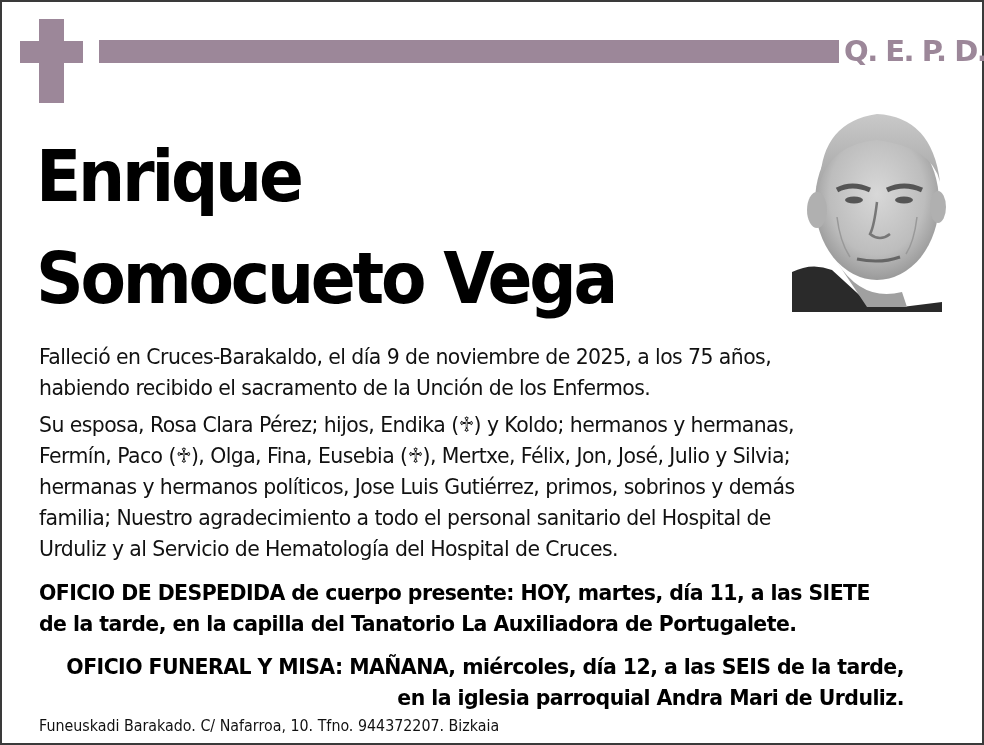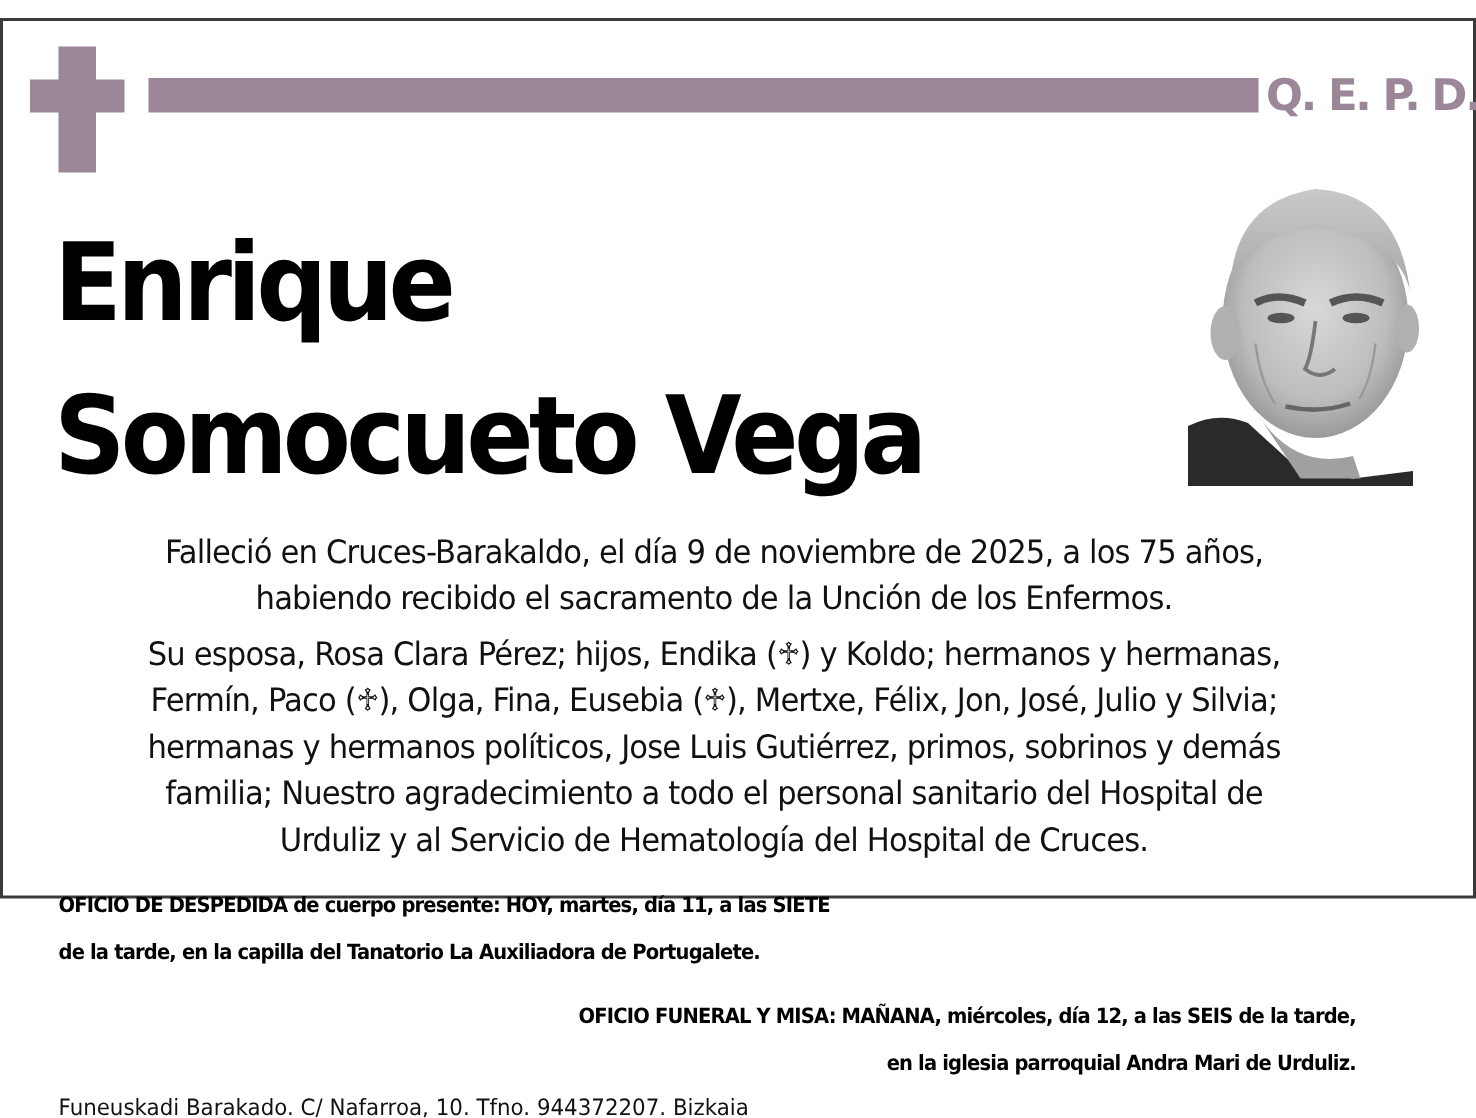--- a/index.html
+++ b/index.html
@@ -1,20 +1,20 @@
 <!DOCTYPE html>
 <html><head>
   <meta charset="utf-8">
   <style>
     * { margin: 0; padding: 0; box-sizing: border-box; }
     html, body { width: 984px; height: 745px; background: #ffffff; overflow: hidden; }
     body { position: relative; font-family: "Liberation Sans", "DejaVu Sans", sans-serif; color: #111; }
 
     .frame {
-      position: absolute; left: 0; top: 12px; width: 984px; height: 587px;
+      position: absolute; left: 0; top: 0; width: 984px; height: 745px;
       border: 2px solid #3a3a3a; background: #fff;
     }
 
     
     .cross-v {
       position: absolute; left: 37px; top: 17px; width: 25px; height: 84px;
       background: #9c8799;
     }
     .cross-h {
       position: absolute; left: 18px; top: 39px; width: 63px; height: 22px;
@@ -45,29 +45,29 @@
     
     .photo {
       position: absolute; left: 790px; top: 100px; width: 160px; height: 210px;
       overflow: hidden;
     }
 
     
     .text {
       position: absolute; left: 37px; width: 920px;
       font-family: "DejaVu Sans", sans-serif; font-size: 21.5px;
-      line-height: 31px; color: #111; letter-spacing: -0.6px; text-align: center;
+      line-height: 31px; color: #111; letter-spacing: -0.6px;
     }
     .text .line { display: block; white-space: nowrap; transform: scaleX(0.95); transform-origin: left center; }
     .p1 { top: 339px; }
     .p2 { top: 407px; }
     .bold-block {
       position: absolute; left: 37px; width: 930px;
       font-family: "DejaVu Sans", sans-serif; font-weight: bold;
-      font-size: 14px; line-height: 31px; color: #000; letter-spacing: -0.6px;
+      font-size: 22px; line-height: 31px; color: #000; letter-spacing: -0.6px;
     }
     .bold-block .line { display: block; white-space: nowrap; transform: scaleX(0.93); transform-origin: left center; }
     .p3 { top: 575px; }
     .p4 { top: 649px; text-align: right; }
     .footer {
       position: absolute; left: 37px; top: 713px;
       font-family: "DejaVu Sans", sans-serif; font-size: 15px;
       line-height: 22px; color: #111; white-space: nowrap;
       transform: scaleX(0.95); transform-origin: left center;
     }

